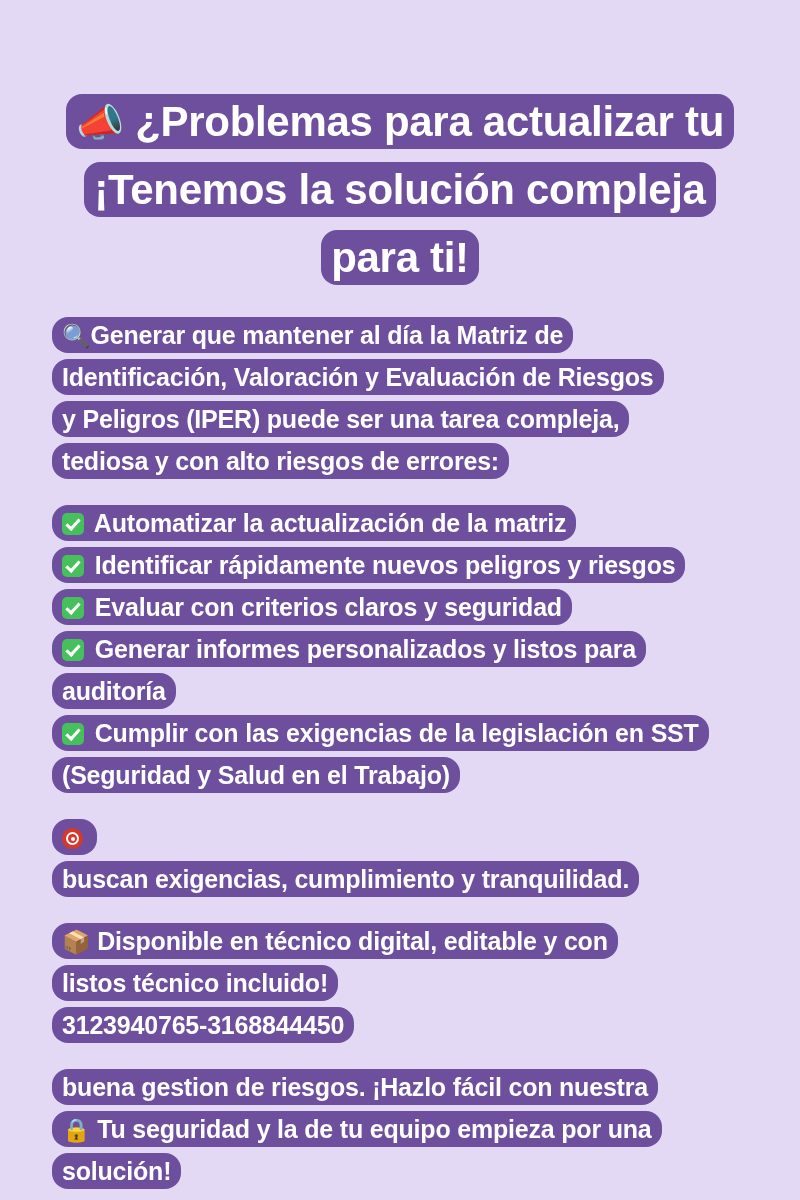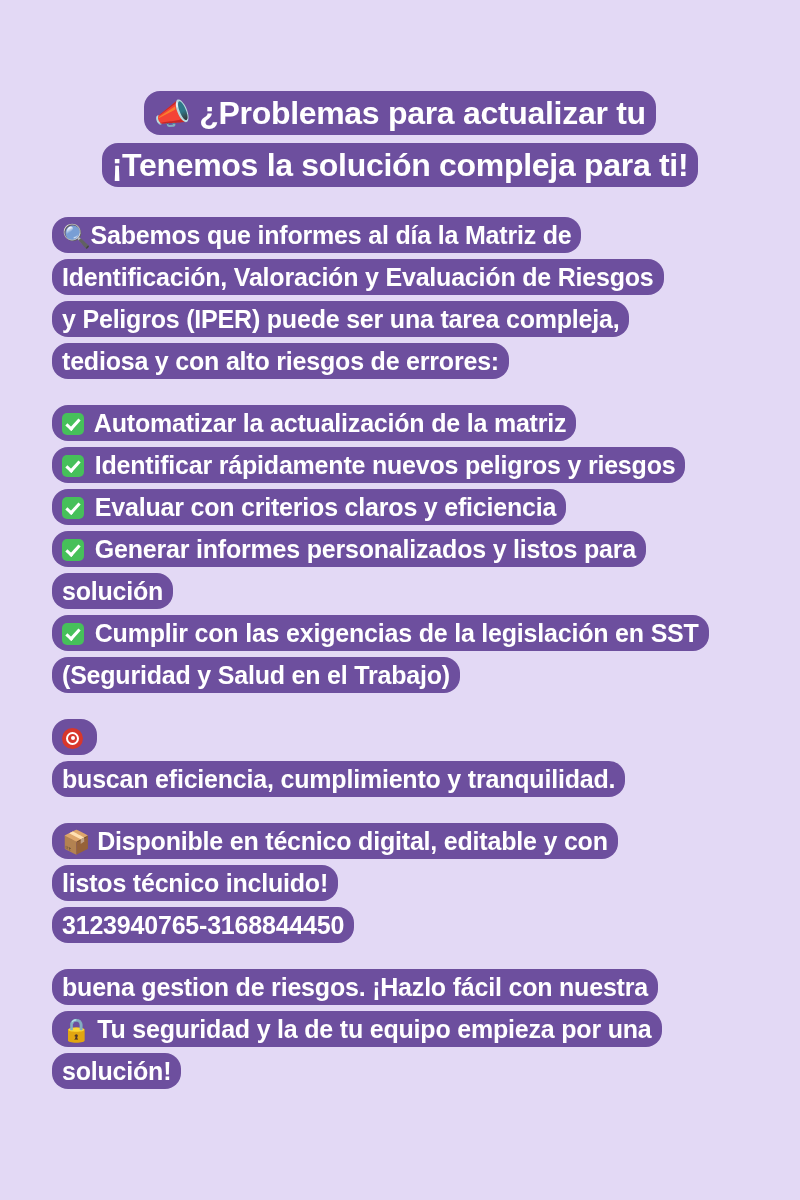--- a/index.html
+++ b/index.html
@@ -23,21 +23,21 @@
   }
   .hl {
     background: #6d4f9e;
     color: #ffffff;
     border-radius: 16px;
     padding: 4px 10px;
     box-decoration-break: clone;
     -webkit-box-decoration-break: clone;
   }
   .headline .hl {
-    font-size: 32px;
+    font-size: 42px;
     font-weight: 700;
     line-height: 1.62;
     letter-spacing: -0.3px;
   }
   .headline {
     text-align: center;
     margin-bottom: 22px;
   }
   .body .hl {
     font-size: 25px;
@@ -111,39 +111,39 @@
 <body>
 
 <div class="poster">
 
   <div class="headline">
     <span class="line"><span class="hl"><span class="emoji">📣</span> <span>¿Problemas para actualizar tu</span></span></span>
     <span class="line"><span class="hl">¡Tenemos la solución compleja para ti!</span></span>
   </div>
 
   <div class="body">
-    <span class="line"><span class="hl"><span class="emoji">🔍</span><span>Sabemos que informes al día la Matriz de</span></span></span>
+    <span class="line"><span class="hl"><span class="emoji">🔍</span><span>Generar que mantener al día la Matriz de</span></span></span>
     <span class="line"><span class="hl">Identificación, Valoración y Evaluación de Riesgos</span></span>
     <span class="line"><span class="hl">y Peligros (IPER) puede ser una tarea compleja,</span></span>
     <span class="line"><span class="hl">tediosa y con alto riesgos de errores:</span></span>
   </div>
 
   <div class="body">
     <span class="line"><span class="hl"><span class="check"></span> <span>Automatizar la actualización de la matriz</span></span></span>
     <span class="line"><span class="hl"><span class="check"></span> <span>Identificar rápidamente nuevos peligros y riesgos</span></span></span>
-    <span class="line"><span class="hl"><span class="check"></span> <span>Evaluar con criterios claros y eficiencia</span></span></span>
+    <span class="line"><span class="hl"><span class="check"></span> <span>Evaluar con criterios claros y seguridad</span></span></span>
     <span class="line"><span class="hl"><span class="check"></span> <span>Generar informes personalizados y listos para</span></span></span>
-    <span class="line"><span class="hl">solución</span></span>
+    <span class="line"><span class="hl">auditoría</span></span>
     <span class="line"><span class="hl"><span class="check"></span> <span>Cumplir con las exigencias de la legislación en SST</span></span></span>
     <span class="line"><span class="hl">(Seguridad y Salud en el Trabajo)</span></span>
   </div>
 
   <div class="body">
     <span class="line"><span class="hl"><span class="target"></span> </span></span>
-    <span class="line"><span class="hl">buscan eficiencia, cumplimiento y tranquilidad.</span></span>
+    <span class="line"><span class="hl">buscan exigencias, cumplimiento y tranquilidad.</span></span>
   </div>
 
   <div class="body">
     <span class="line"><span class="hl"><span class="emoji">📦</span> <span>Disponible en técnico digital, editable y con</span></span></span>
     <span class="line"><span class="hl">listos técnico incluido!</span></span>
     <span class="line"><span class="hl">3123940765-3168844450</span></span>
   </div>
 
   <div class="body">
     <span class="line"><span class="hl">buena gestion de riesgos. ¡Hazlo fácil con nuestra</span></span>

